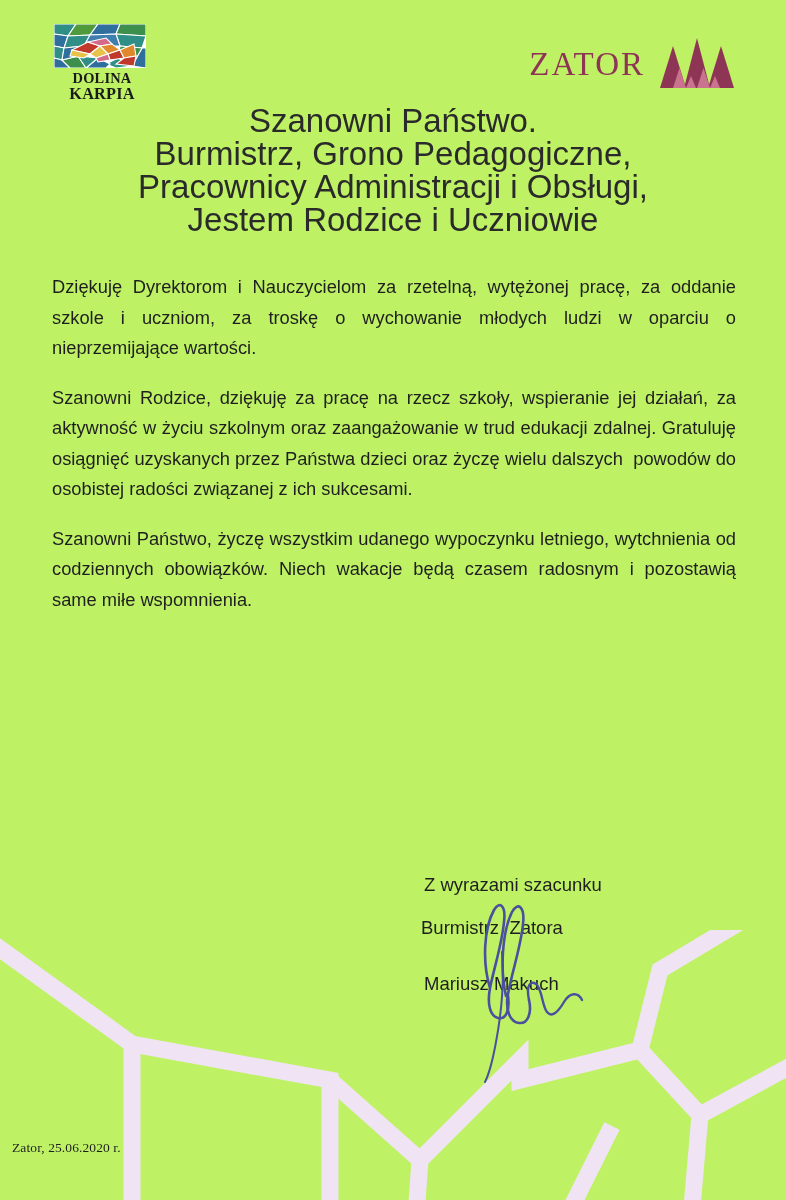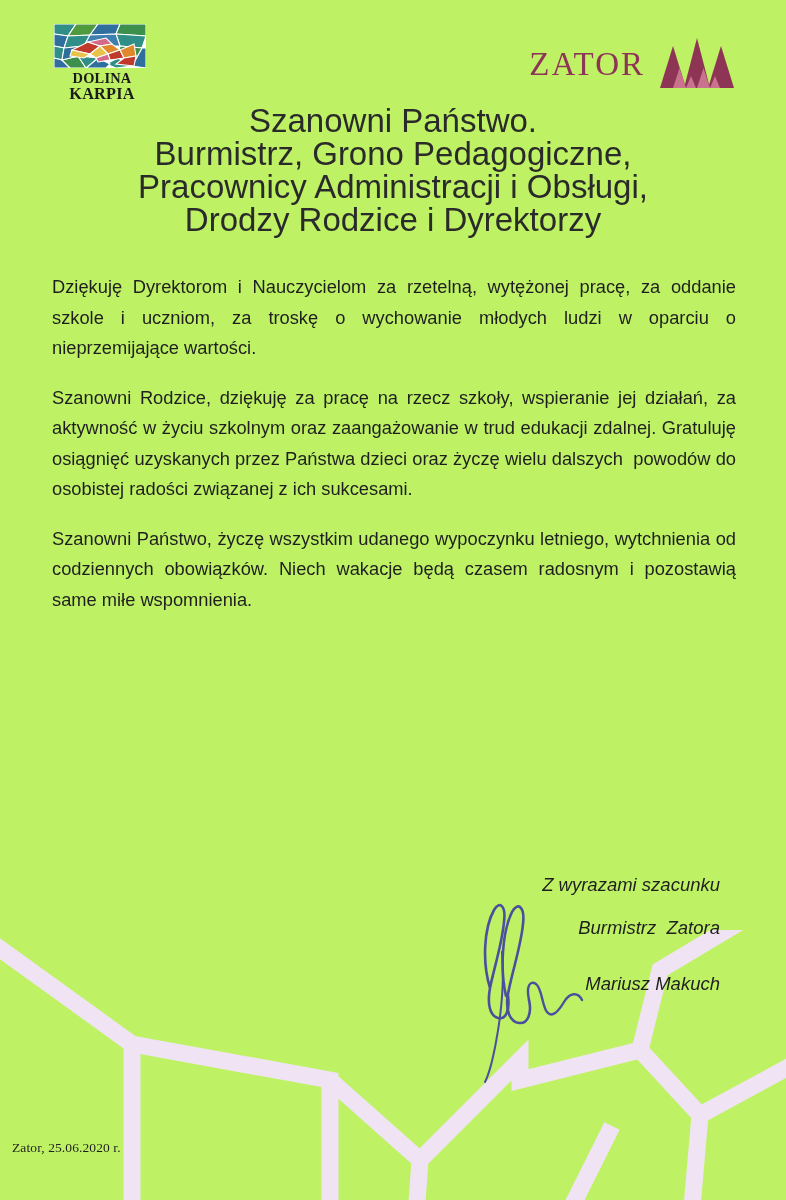--- a/index.html
+++ b/index.html
@@ -116,26 +116,24 @@
 
   
   .signature {
     position: absolute;
     left: 420px;
     top: 876px;
     width: 300px;
     z-index: 3;
   }
   .sig-line {
-    font-style: italic;
     font-size: 18.5px;
     color: #1f1f1f;
     white-space: pre;
     line-height: 1;
-    text-align: right;
   }
   .sig-line.l1 { margin-left: 4px; }
   .sig-line.l2 { margin-top: 24px; margin-left: 1px; }
   .sig-line.l3 { margin-top: 38px; margin-left: 4px; }
 
   .sig-mark {
     position: absolute;
     left: 26px;
     top: 16px;
     width: 170px;
@@ -229,21 +227,21 @@
         <polygon points="50,50 55,38 60,50" fill="#c9738f"></polygon>
       </svg>
     </div>
 
   </div>
 
   <div class="salutation">
     <span class="sline">Szanowni Państwo.</span>
     <span class="sline">Burmistrz, Grono Pedagogiczne,</span>
     <span class="sline">Pracownicy Administracji i Obsługi,</span>
-    <span class="sline">Drodzy Rodzice i Dyrektorzy</span>
+    <span class="sline">Jestem Rodzice i Uczniowie</span>
   </div>
 
   <div class="body-copy">
     <p class="para">Dziękuję Dyrektorom i Nauczycielom za rzetelną, wytężonej pracę, za oddanie szkole i uczniom, za troskę o wychowanie młodych ludzi w oparciu o nieprzemijające wartości.</p>
     <p class="para">Szanowni Rodzice, dziękuję za pracę na rzecz szkoły, wspieranie jej działań, za aktywność w życiu szkolnym oraz zaangażowanie w trud edukacji zdalnej. Gratuluję osiągnięć uzyskanych przez Państwa dzieci oraz życzę wielu dalszych  powodów do osobistej radości związanej z ich sukcesami.</p>
     <p class="para">Szanowni Państwo, życzę wszystkim udanego wypoczynku letniego, wytchnienia od codziennych obowiązków. Niech wakacje będą czasem radosnym i pozostawią same miłe wspomnienia.</p>
   </div>
 
   <div class="signature">
     <div class="sig-line l1">Z wyrazami szacunku</div>

